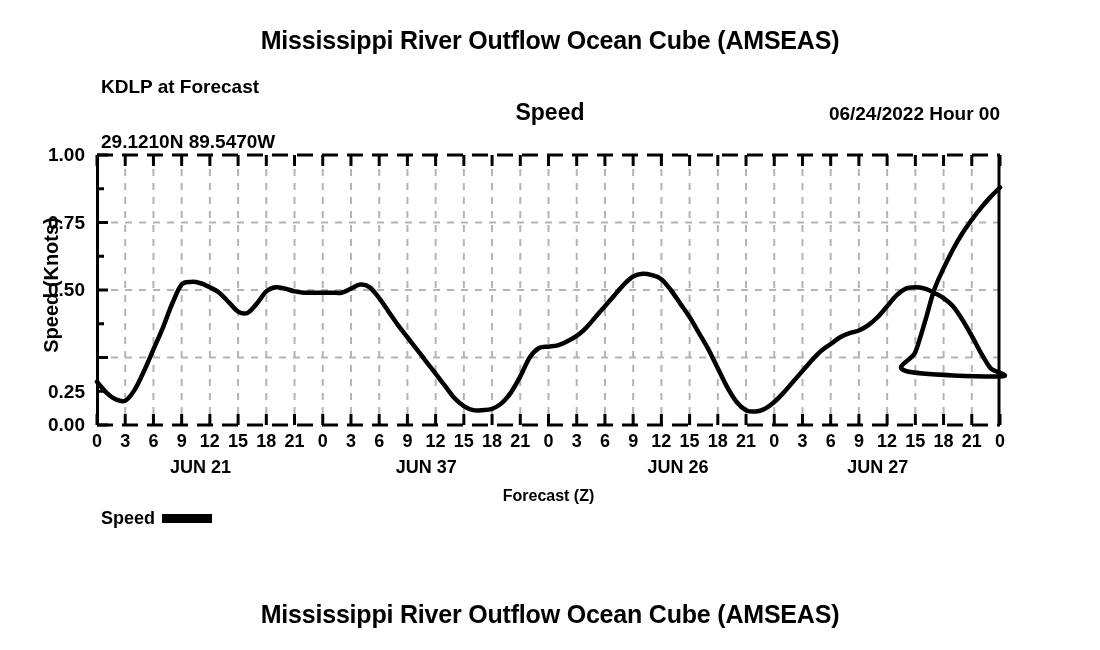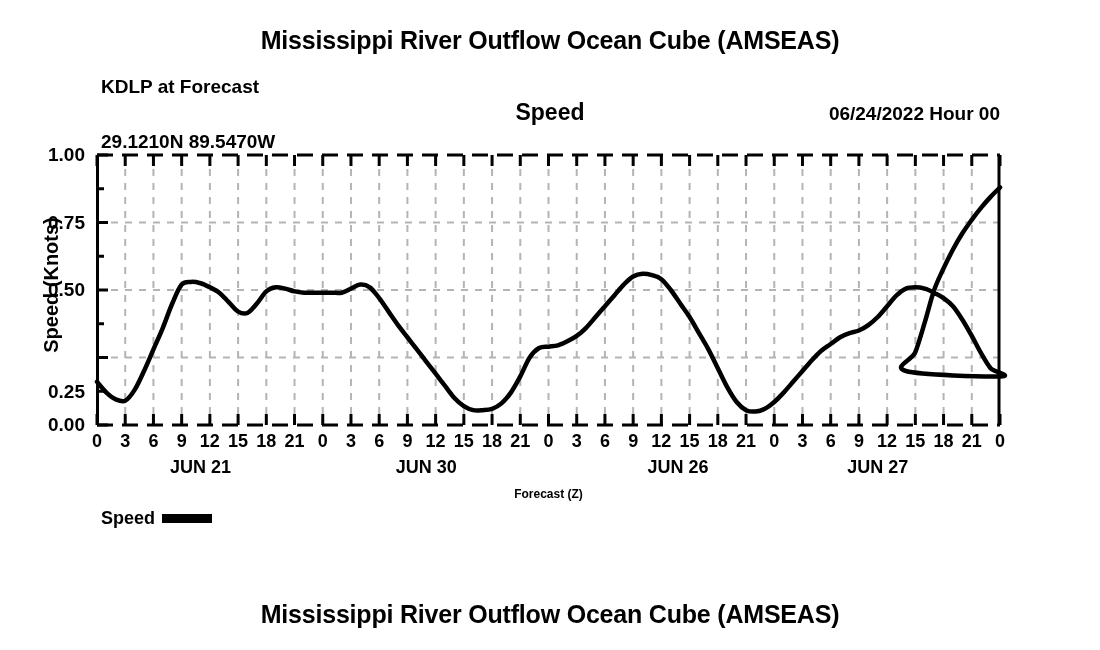--- a/index.html
+++ b/index.html
@@ -129,21 +129,21 @@
     font-weight: bold;
     transform: translateX(-50%);
     white-space: nowrap;
   }
   .xlabel {
     position: absolute;
     left: 0;
     top: 332px;
     width: 903px;
     text-align: center;
-    font-size: 12px;
+    font-size: 16px;
     font-weight: bold;
   }
 
   
   #legend {
     position: absolute;
     left: 101px;
     top: 508px;
     display: flex;
     align-items: center;
@@ -208,21 +208,21 @@
       <div class="xtick" style="left: 733.688px;">6</div>
       <div class="xtick" style="left: 761.906px;">9</div>
       <div class="xtick" style="left: 790.125px;">12</div>
       <div class="xtick" style="left: 818.344px;">15</div>
       <div class="xtick" style="left: 846.562px;">18</div>
       <div class="xtick" style="left: 874.781px;">21</div>
       <div class="xtick" style="left: 903px;">0</div>
     </div>
   <div id="day-layer">
       <div class="daylabel" style="left: 103.469px;">JUN 21</div>
-      <div class="daylabel" style="left: 329.219px;">JUN 30</div>
+      <div class="daylabel" style="left: 329.219px;">JUN 37</div>
       <div class="daylabel" style="left: 554.969px; margin-left: 26px;">JUN 26</div>
       <div class="daylabel" style="left: 780.719px;">JUN 27</div>
     </div>
   <svg id="plot-svg" width="903" height="270">
     <g id="grid-v">
         <line x1="28.21875" x2="28.21875" y1="0" y2="270" stroke="#b4b4b4" stroke-width="2" stroke-dasharray="7 7"></line>
         <line x1="56.4375" x2="56.4375" y1="0" y2="270" stroke="#b4b4b4" stroke-width="2" stroke-dasharray="7 7"></line>
         <line x1="84.65625" x2="84.65625" y1="0" y2="270" stroke="#b4b4b4" stroke-width="2" stroke-dasharray="7 7"></line>
         <line x1="112.875" x2="112.875" y1="0" y2="270" stroke="#b4b4b4" stroke-width="2" stroke-dasharray="7 7"></line>
         <line x1="141.09375" x2="141.09375" y1="0" y2="270" stroke="#b4b4b4" stroke-width="2" stroke-dasharray="7 7"></line>

